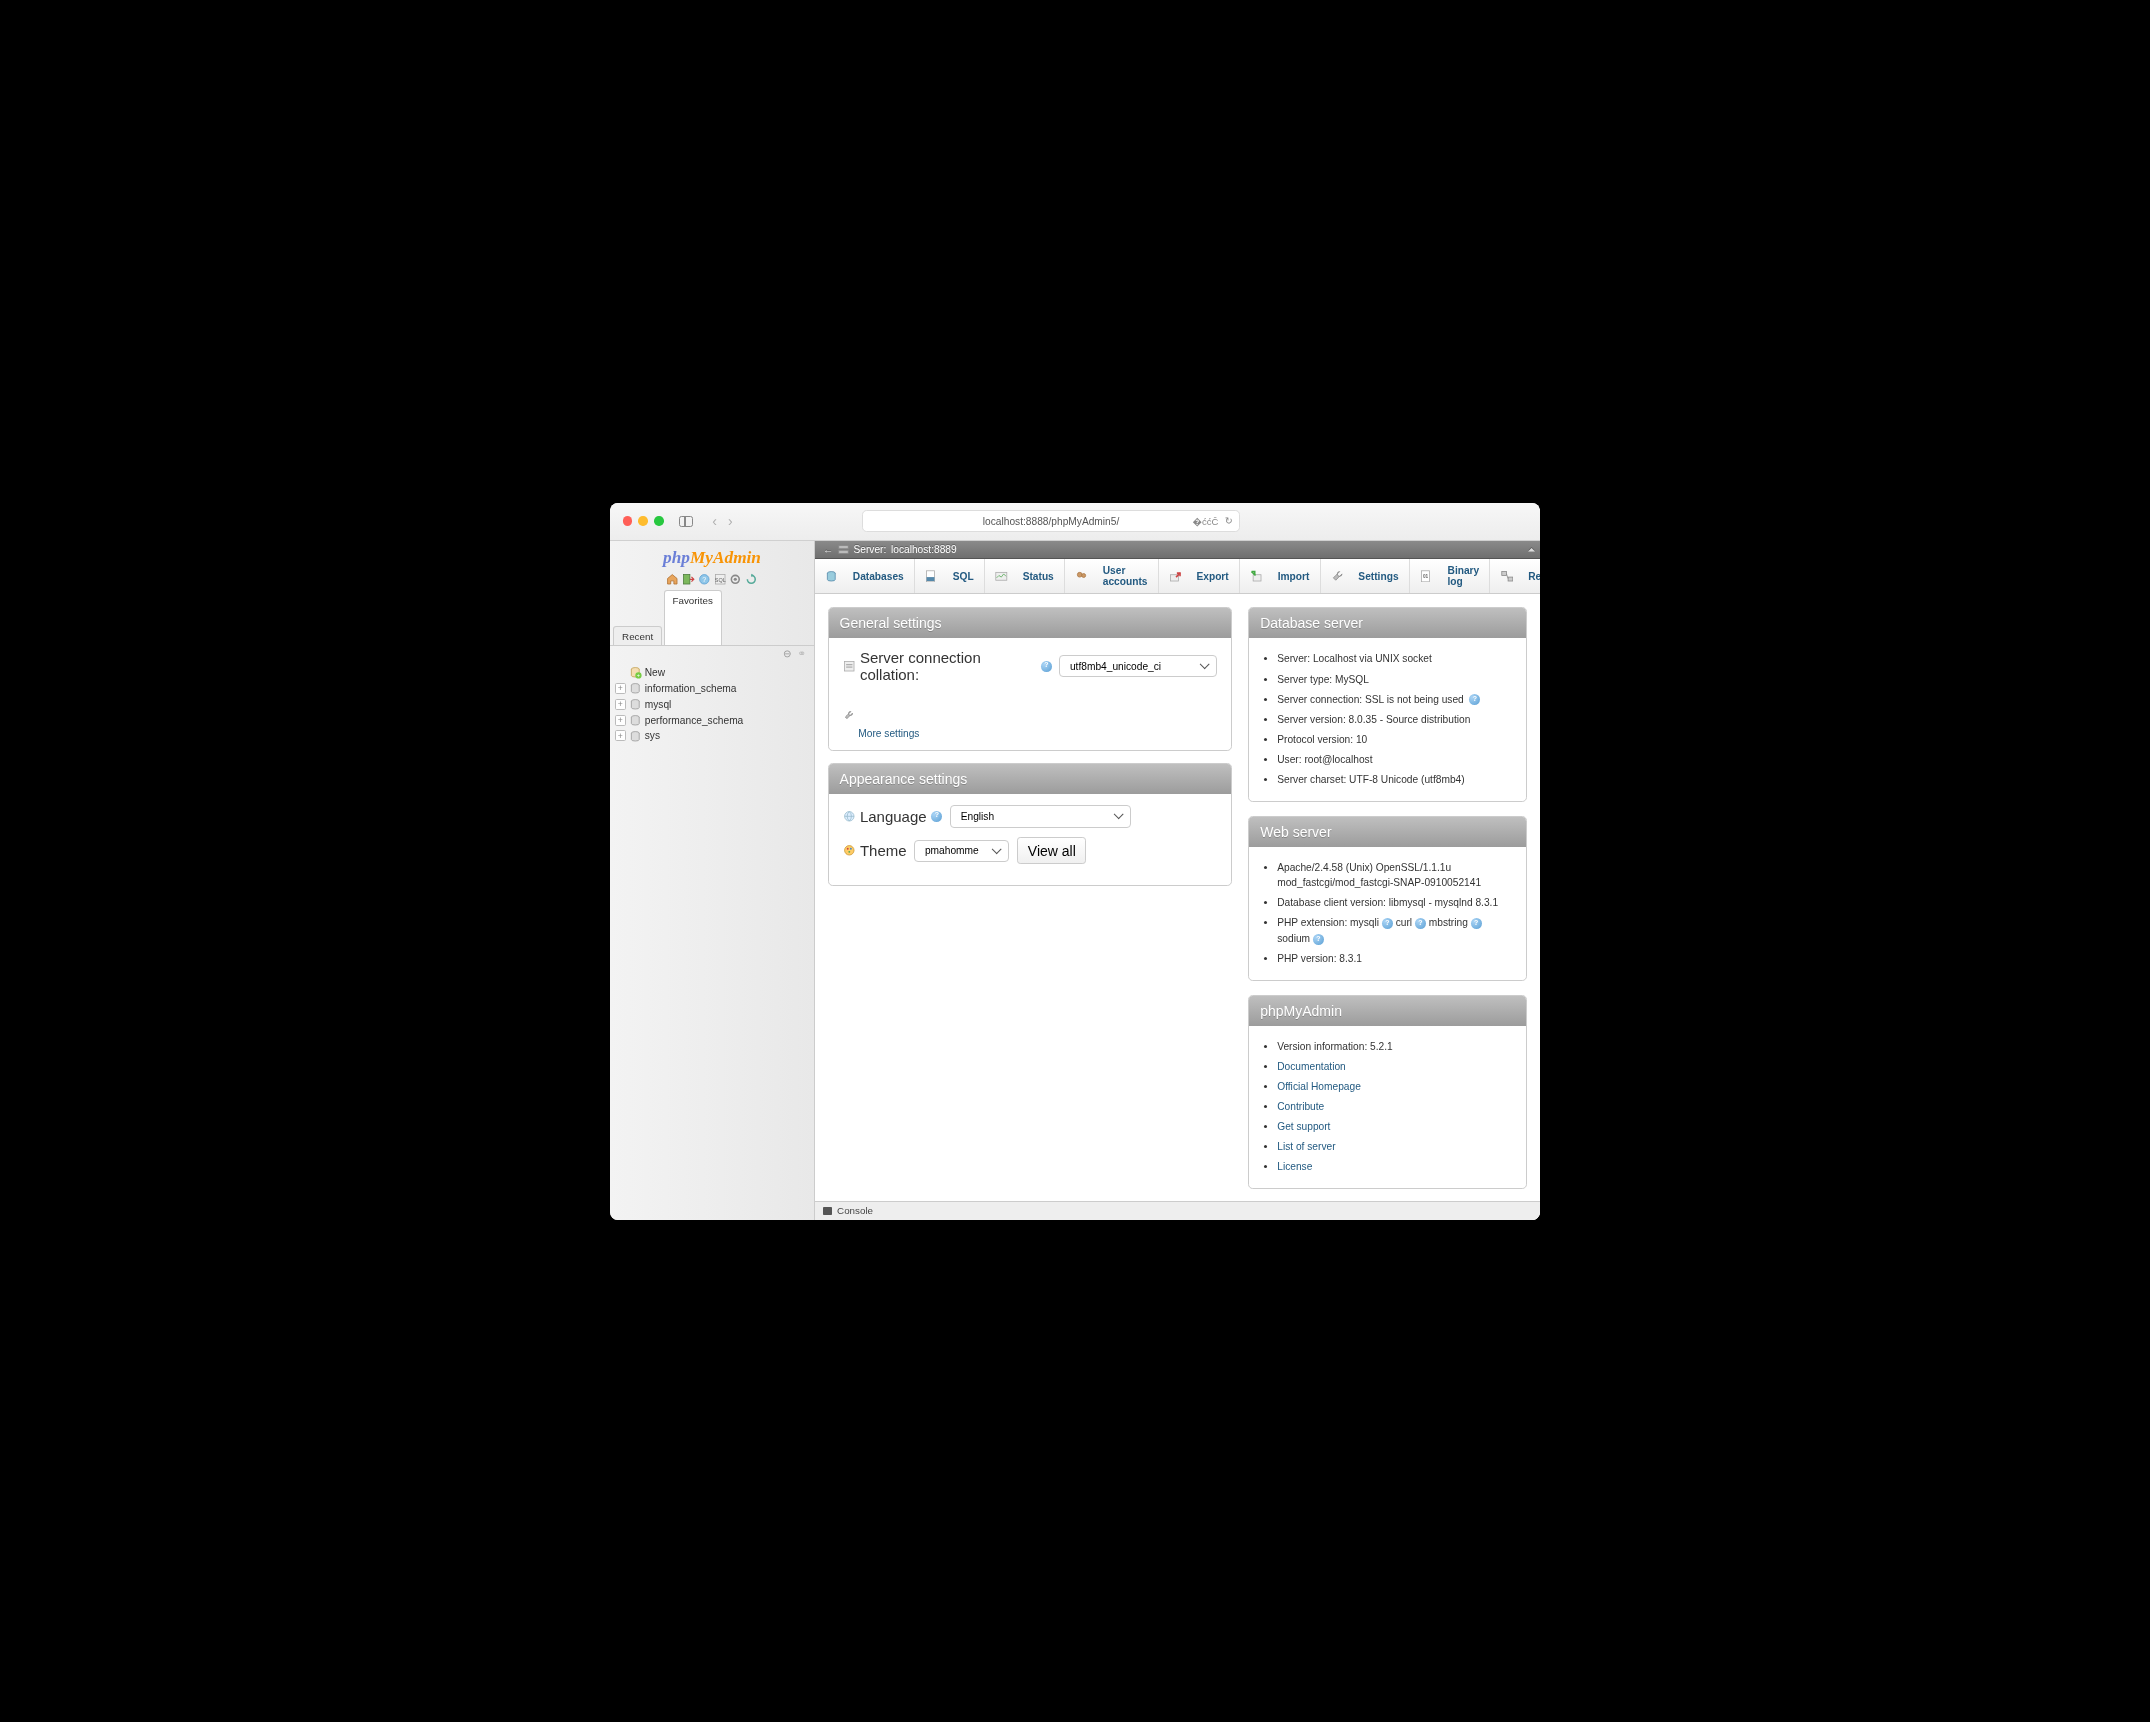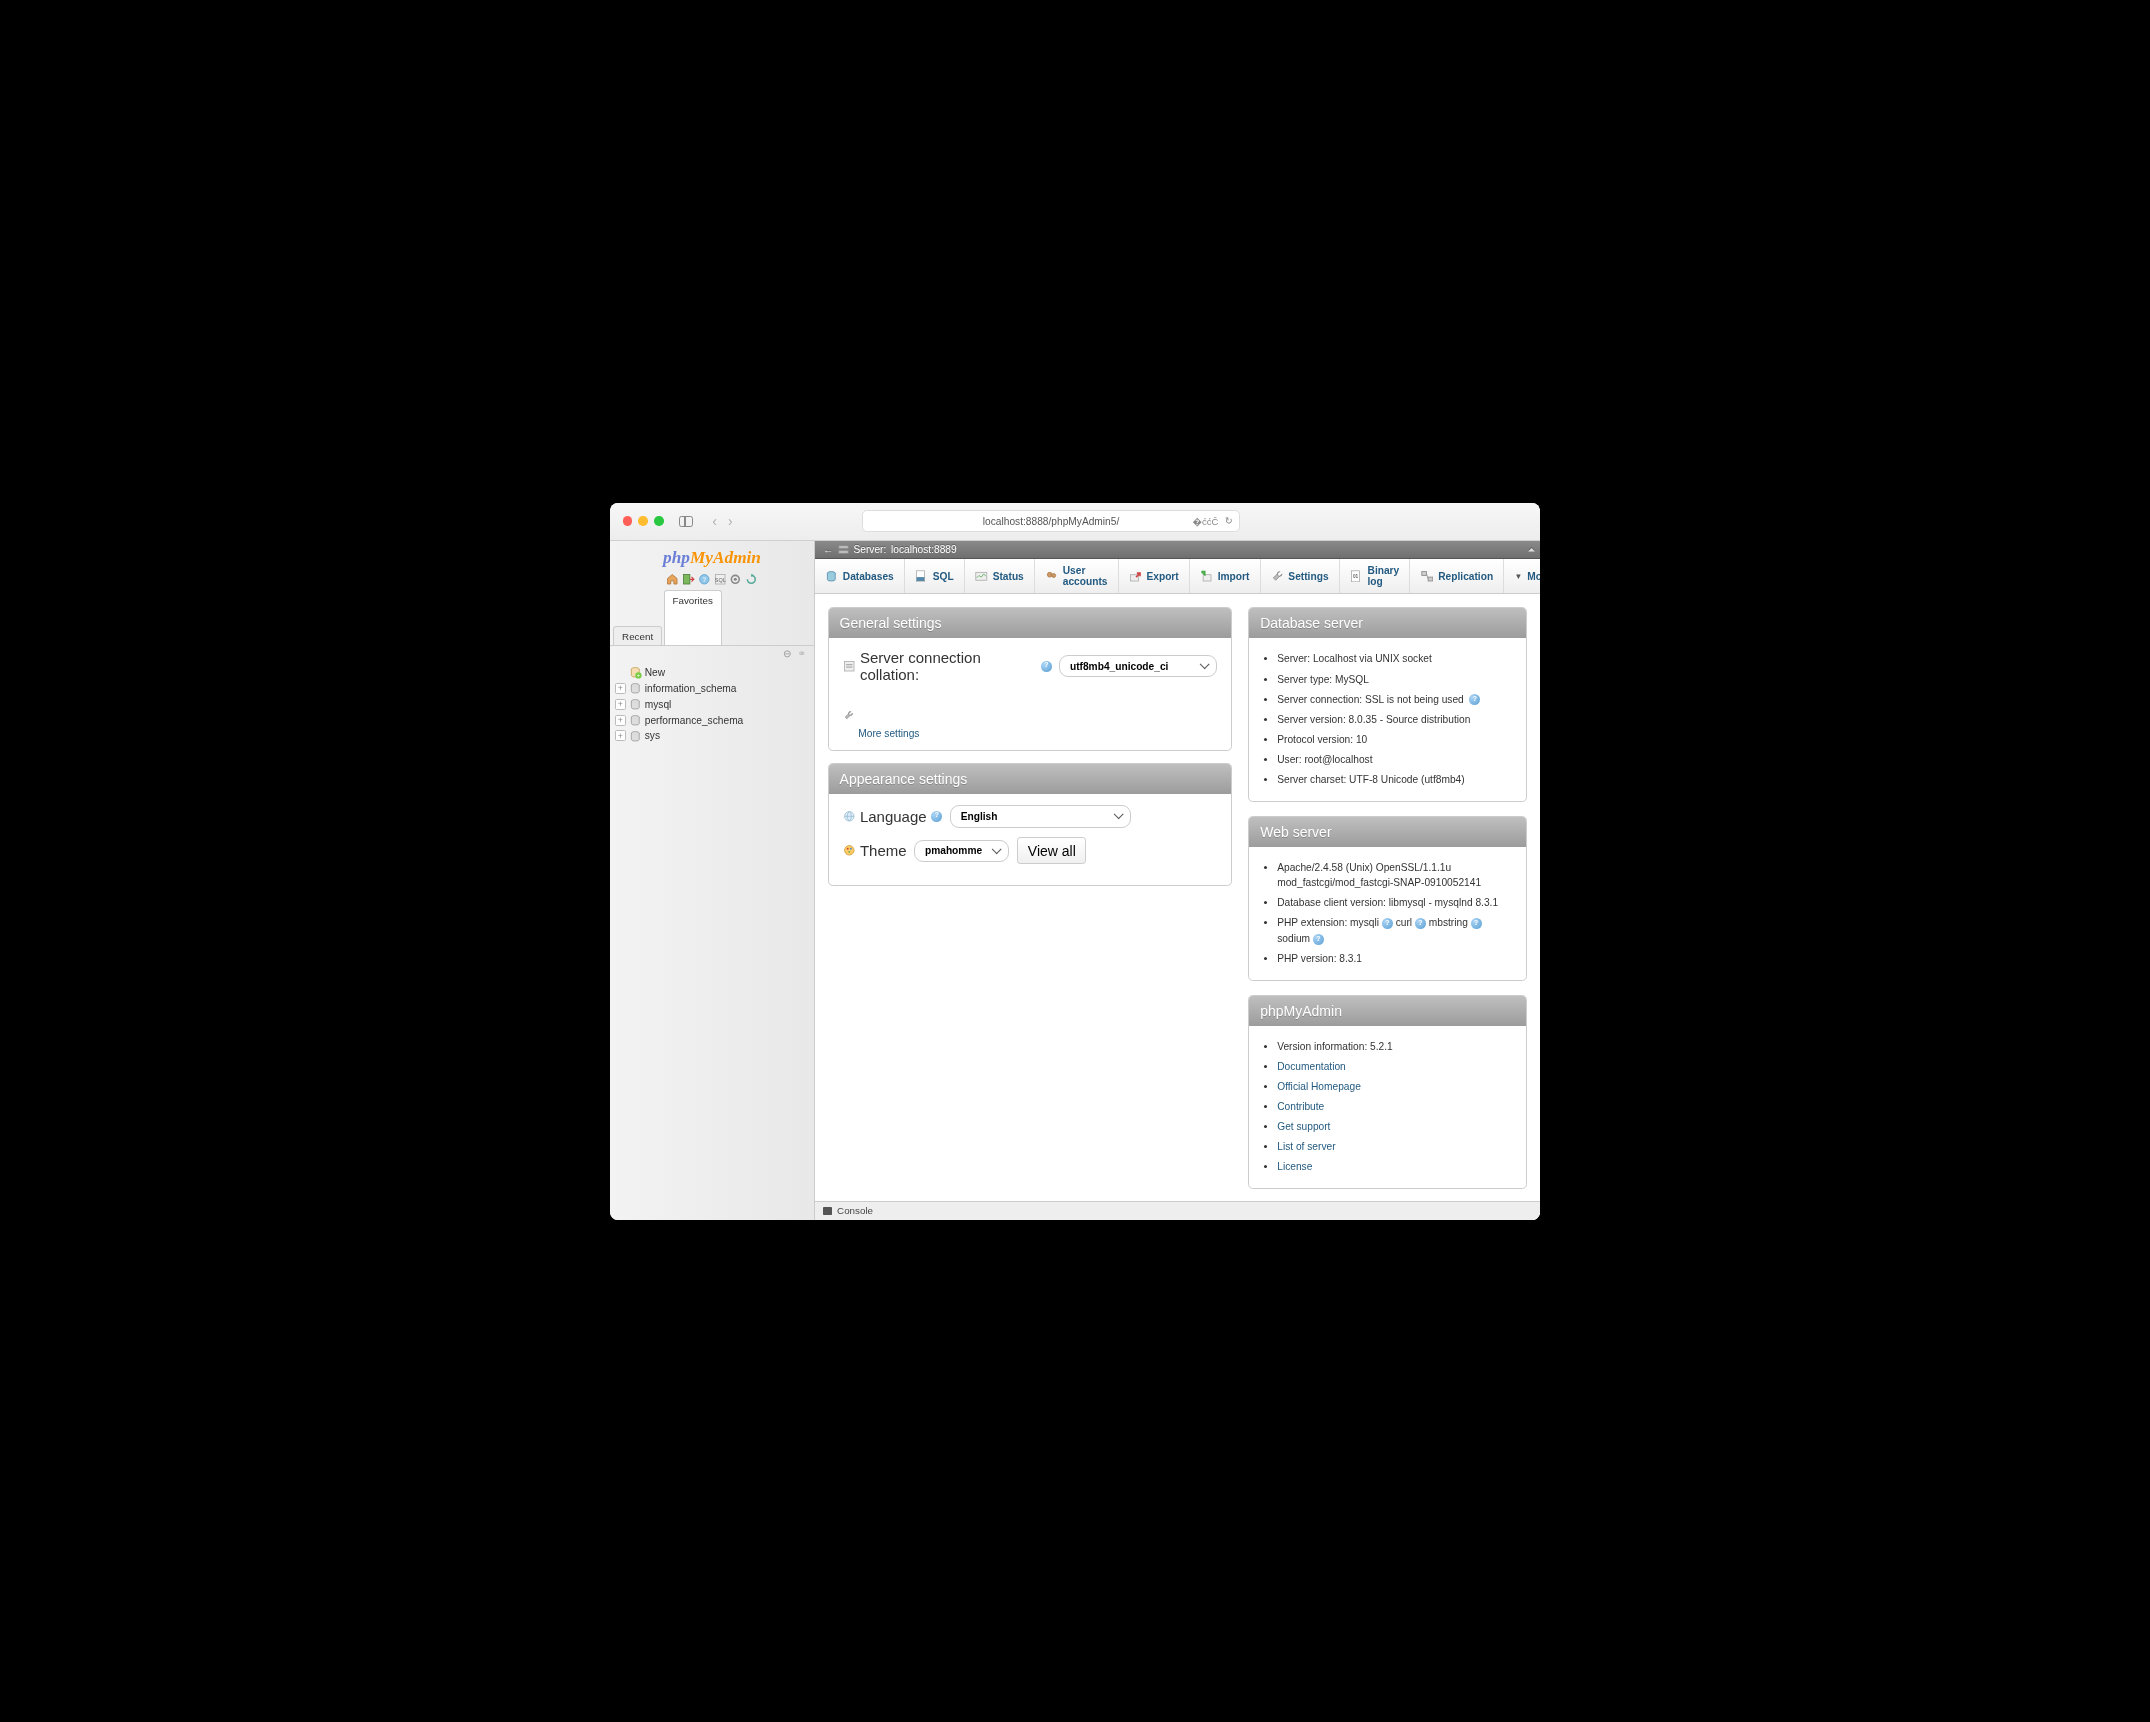--- a/index.html
+++ b/index.html
@@ -31,34 +31,34 @@
 .tree-controls { text-align: right; padding: 2.4px 6.3px; color: #999; font-size: 10.2px; }
 .tree-controls span { display:inline-block; padding: 0 1.6px; }
 .tree { padding: 3.2px 3.2px; font-size: 10.2px; }
 .tree-item { display: flex; align-items: center; gap: 3.2px; padding: 1.6px 1.6px; cursor: pointer; color: #333; }
 .tree-expand { width: 11px; height: 11px; border: 0.8px solid #bbb; background: #fff; display: flex; align-items: center; justify-content: center; font-size: 8.7px; color: #888; border-radius: 1.6px; }
 .pma-main { flex: 1; background: #fff; display: flex; flex-direction: column; overflow: hidden; position: relative; }
 .server-bar { background: linear-gradient(#8a8a8a, #6f6f6f); color: #fff; padding: 3.2px 7.9px; font-size: 10.2px; display: flex; align-items: center; gap: 4.7px; border-bottom: 0.8px solid #555; text-shadow: 0 -0.8px 0 rgba(0,0,0,0.3); }
 .server-bar .arrow { color: #ddd; }
 .scroll-top-btn { position:absolute; right:4.7px; top:3.2px; color:#ddd; font-size:9.5px; }
 .top-tabs { display: flex; background: #f0f0f0; border-bottom: 0.8px solid #ccc; }
-.top-tab { padding: 6.3px 10.2px; font-size: 10.2px; color: #235a81; font-weight: bold; border-right: 0.8px solid #ddd; cursor: pointer; display: flex; align-items: center; gap: 5px; background: linear-gradient(#fff,#eee); }
+.top-tab { padding: 6.3px 10.2px; font-size: 10.2px; color: #235a81; font-weight: bold; border-right: 0.8px solid #ddd; cursor: pointer; display: flex; align-items: center; gap: 15px; background: linear-gradient(#fff,#eee); }
 .tab-icon { width: 12.6px; height: 12.6px; }
 .main-scroll { flex: 1; overflow: auto; padding: 12.6px; background: #fff; }
 .main-columns { display: flex; gap: 15.8px; align-items: flex-start; }
 .col-left { flex: 1.45; display: flex; flex-direction: column; gap: 12.6px; }
 .col-right { flex: 1; display: flex; flex-direction: column; gap: 14px; }
 .panel { border: 0.8px solid #ccc; border-radius: 4.7px; overflow: hidden; background: #fff; }
 .panel-header { background: linear-gradient(#bfbfbf, #9c9c9c); color: #fff; padding: 7px 11px; font-size: 14px; font-weight: normal; text-shadow: 0 0.8px 0 rgba(0,0,0,0.2); }
 .panel-body { padding: 11px 14px; }
 .panel-body ul { list-style: disc; padding-left: 14px; }
 .panel-body li { padding: 2.4px 0; color: #333; font-size: 10.2px; line-height: 1.5; }
 .form-row { display: flex; align-items: center; gap: 7.9px; margin-bottom: 9.5px; }
 .form-label { display: flex; align-items: center; gap: 4.7px; font-size: 15px; color: #333; }
-.select-box { border: 0.8px solid #ccc; border-radius: 9px; padding: 4.7px 25px 4.7px 9.5px; background: #fff; font-size: 10.2px; position: relative; min-width: 95px; cursor: pointer; font-weight: bold; }
+.select-box { border: 0.8px solid #ccc; border-radius: 4px; padding: 4.7px 25px 4.7px 9.5px; background: #fff; font-size: 10.2px; position: relative; min-width: 95px; cursor: pointer; }
 .select-box::after { content: ""; position: absolute; right: 7.9px; top: 50%; width: 6.3px; height: 6.3px; border-right: 1.2px solid #555; border-bottom: 1.2px solid #555; transform: translateY(-70%) rotate(45deg); }
 .select-wide { min-width: 158px; }
 .btn { border: 0.8px solid #ccc; border-radius: 3.2px; padding: 4.7px 9.5px; background: linear-gradient(#fff,#f0f0f0); font-size: 14px; cursor: pointer; }
 .link { color: #235a81; cursor: pointer; margin-top: 35px; }
 .link-row { display: flex; align-items: center; gap: 4.7px; }
 .info-icon { width: 11px; height: 11px; border-radius: 50%; background: radial-gradient(circle at 30% 30%, #aad4f5, #5a9fd4); display: inline-block; position: relative; vertical-align: middle; }
 .info-icon::after { content:"?"; position:absolute; left:0; right:0; text-align:center; font-size:7px; color:#fff; top:0; font-weight:bold; }
 .console-bar { background: #eee; border-top: 0.8px solid #ccc; padding: 3.2px 7.9px; font-size: 9.8px; color: #444; display: flex; align-items: center; gap: 4.7px; }
 .console-icon { width: 9.5px; height: 7.9px; background: #555; display: inline-block; border-radius: 0.8px; }
 svg { display: block; }

